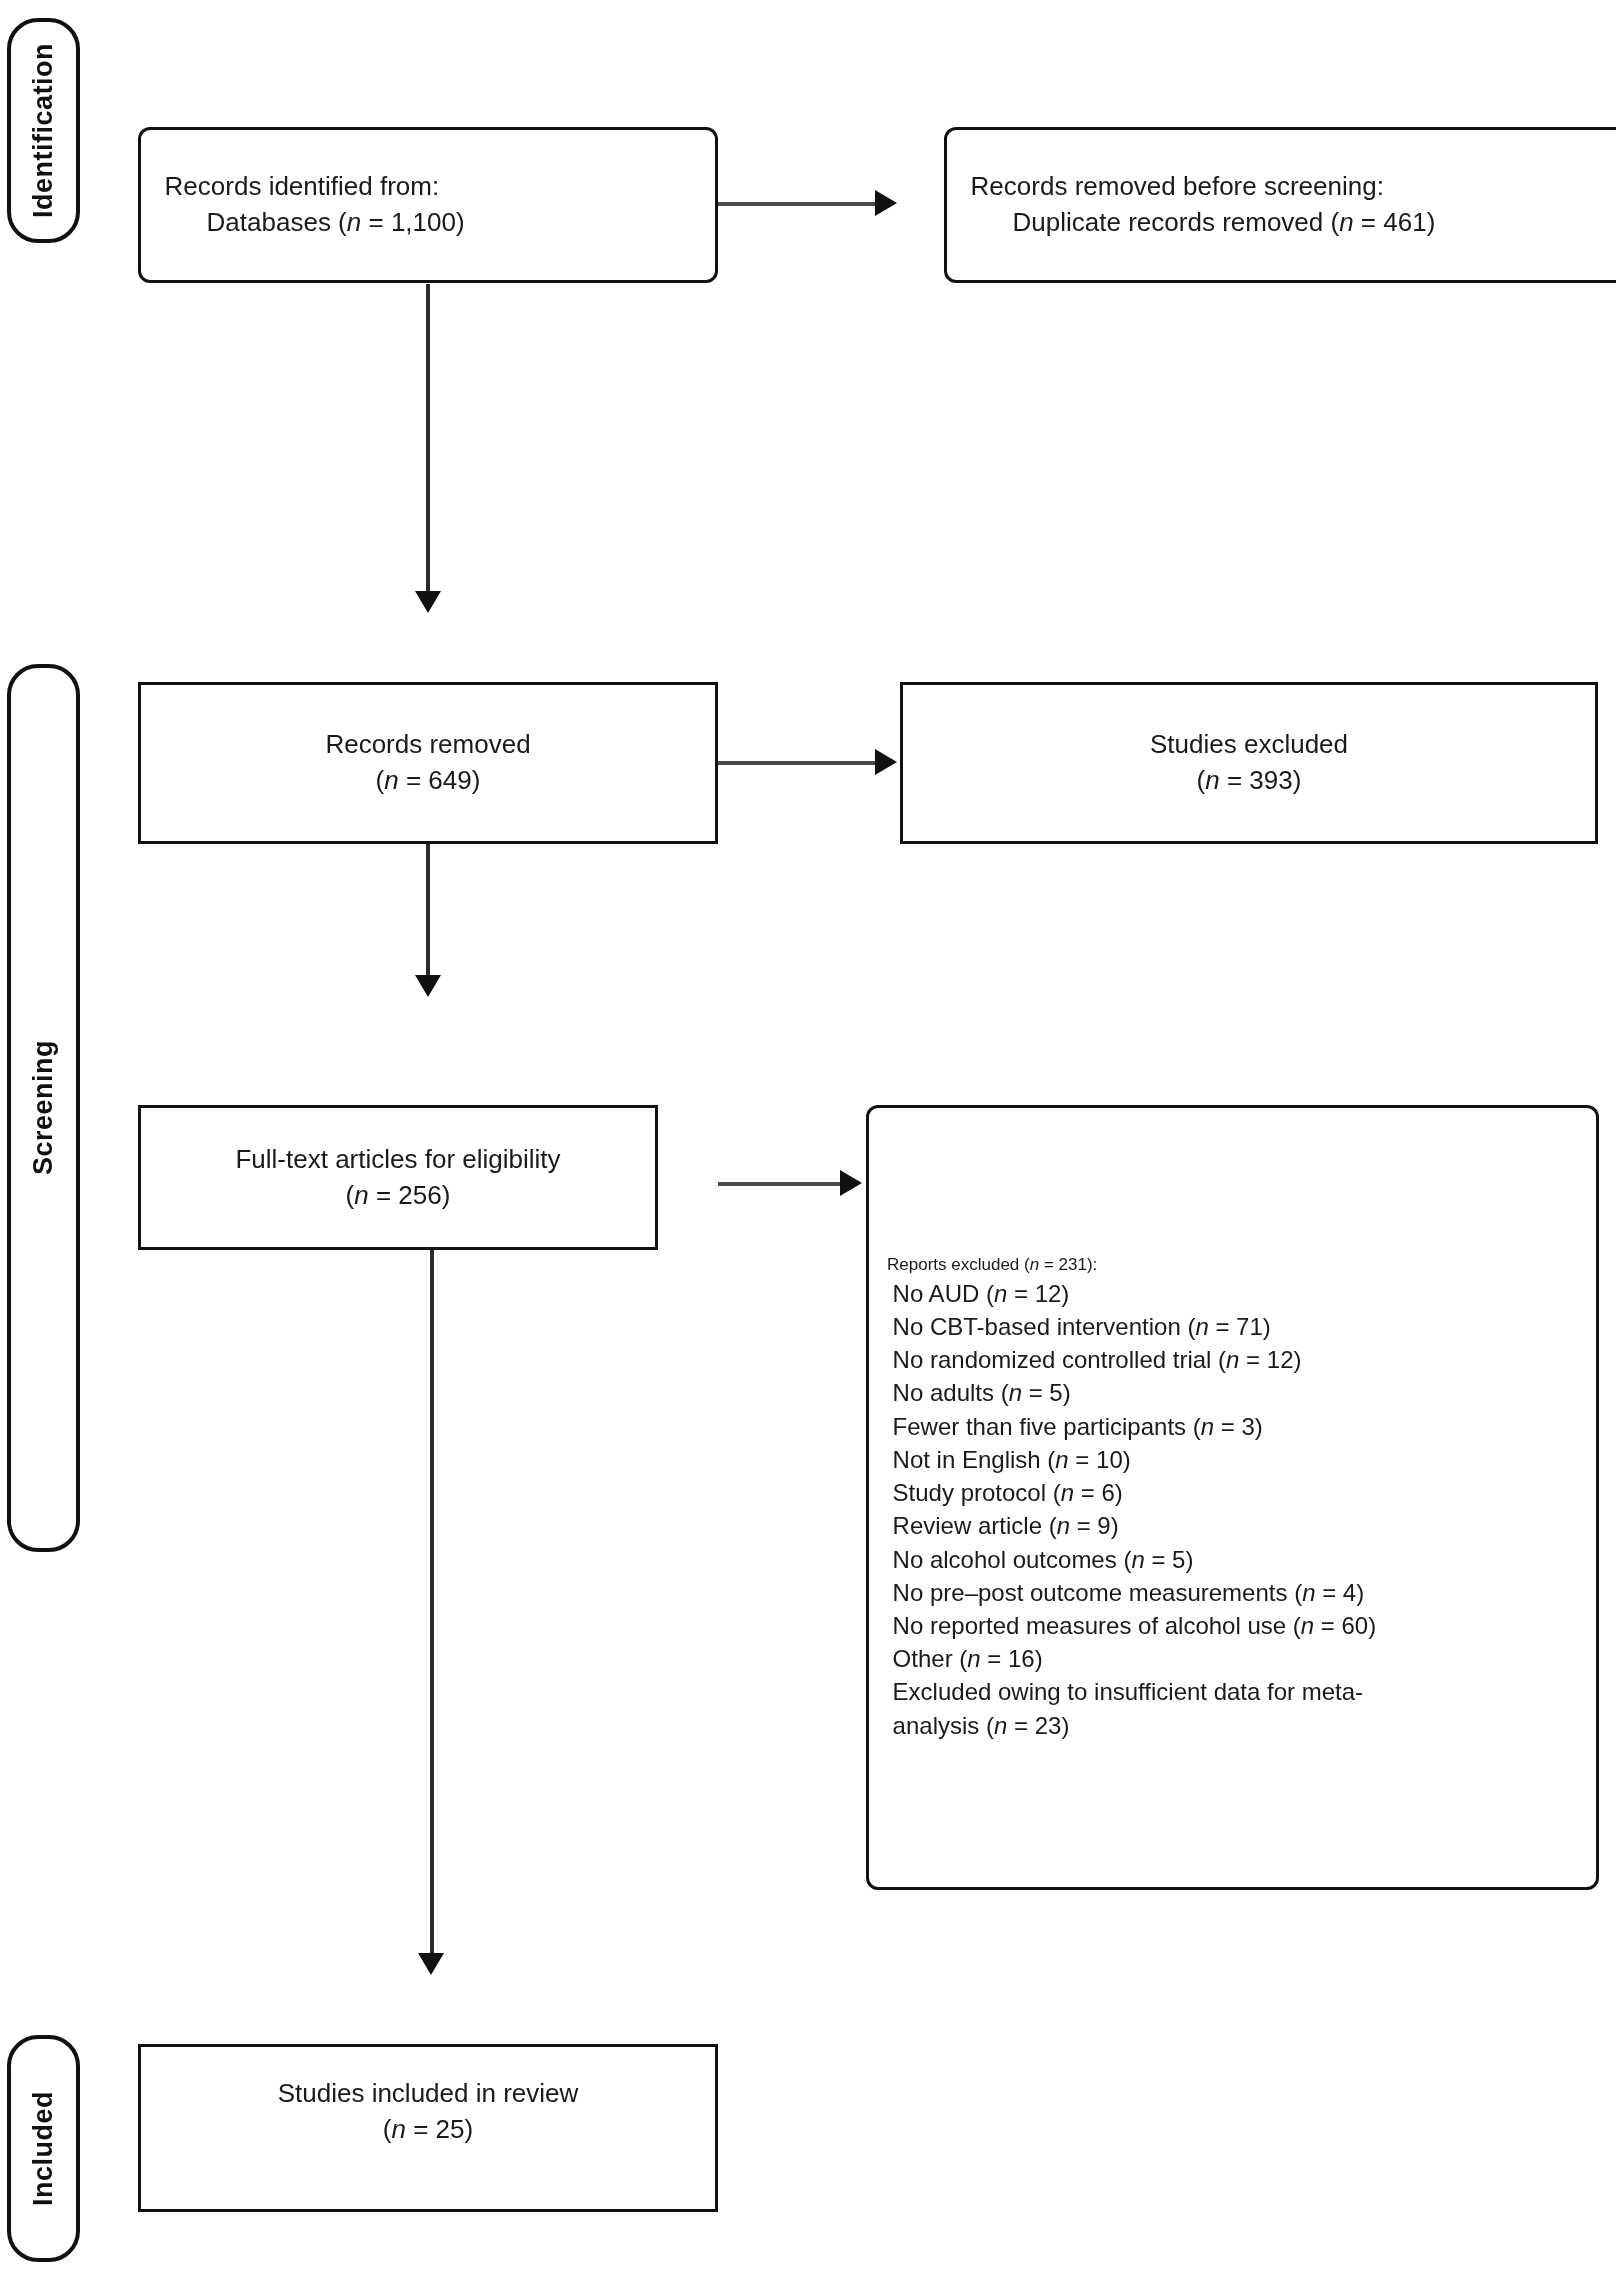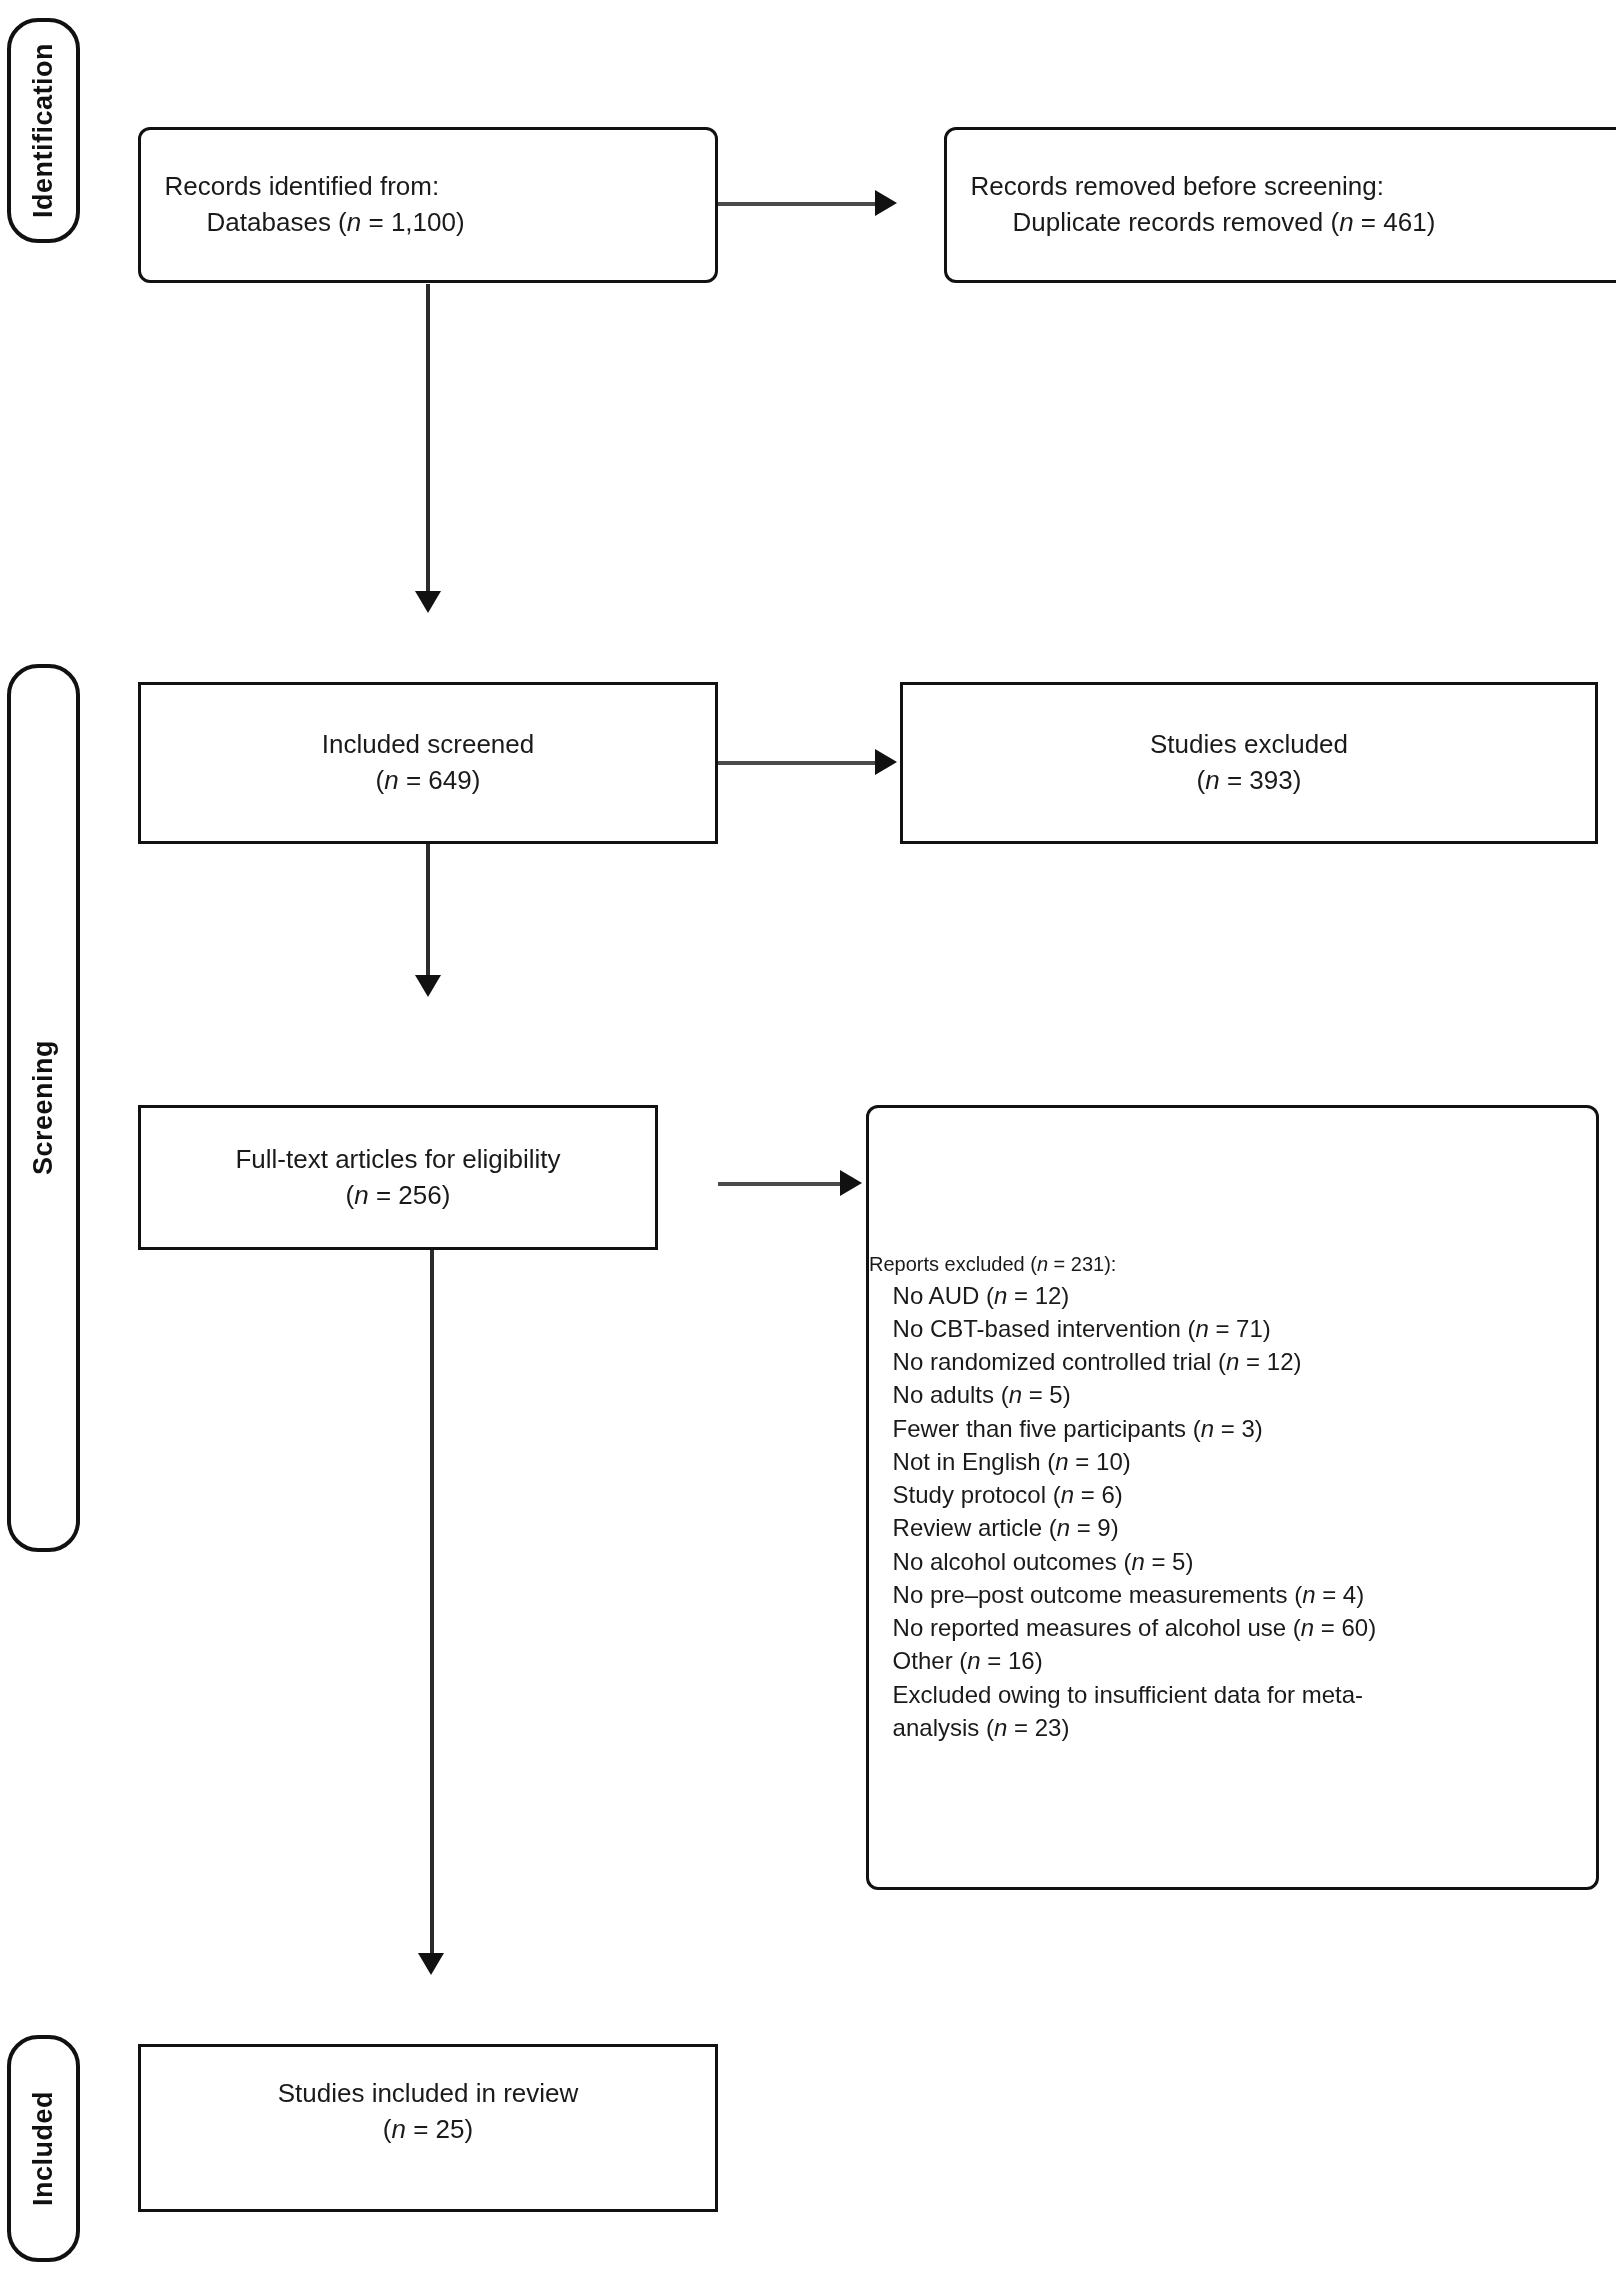--- a/index.html
+++ b/index.html
@@ -80,24 +80,25 @@
   .reasons {
     padding: 0 0 0 0;
   }
   .reasons .reason {
     font-size: 24px;
     line-height: 1.385;
     padding-left: 23.6px;
     white-space: pre-wrap;
   }
   .reasons .reason-head {
-    font-size: 20px;
+    font-size: 17px;
     line-height: 1.385;
     padding-left: 0;
     white-space: pre-wrap;
+    margin-left: 18px;
   }
 
   
   .vline {
     position: absolute;
     width: 3.6px;
     background: #2b2b2b;
   }
   .hline {
     position: absolute;
@@ -153,21 +154,21 @@
       <div class="line">Records removed before screening:</div>
       <div class="line indent">Duplicate records removed (<i>n</i> = 461)</div>
     </div>
   </div>
 
   <div class="vline" style="left:426px; top:284px; height:314px;"></div>
   <div class="arrow-down" style="left:415px; top:591px;"></div>
 
   <div class="box center" style="left:138px; top:682px; width:580px; height:162px;">
     <div class="box-inner">
-      <div class="line">Included screened</div>
+      <div class="line">Records removed</div>
       <div class="line">(<i>n</i> = 649)</div>
     </div>
   </div>
 
   <div class="hline" style="left:718px; top:761px; width:160px;"></div>
   <div class="arrow-right" style="left:875px; top:749px;"></div>
 
   <div class="box center" style="left:900px; top:682px; width:698px; height:162px;">
     <div class="box-inner">
       <div class="line">Studies excluded</div>

